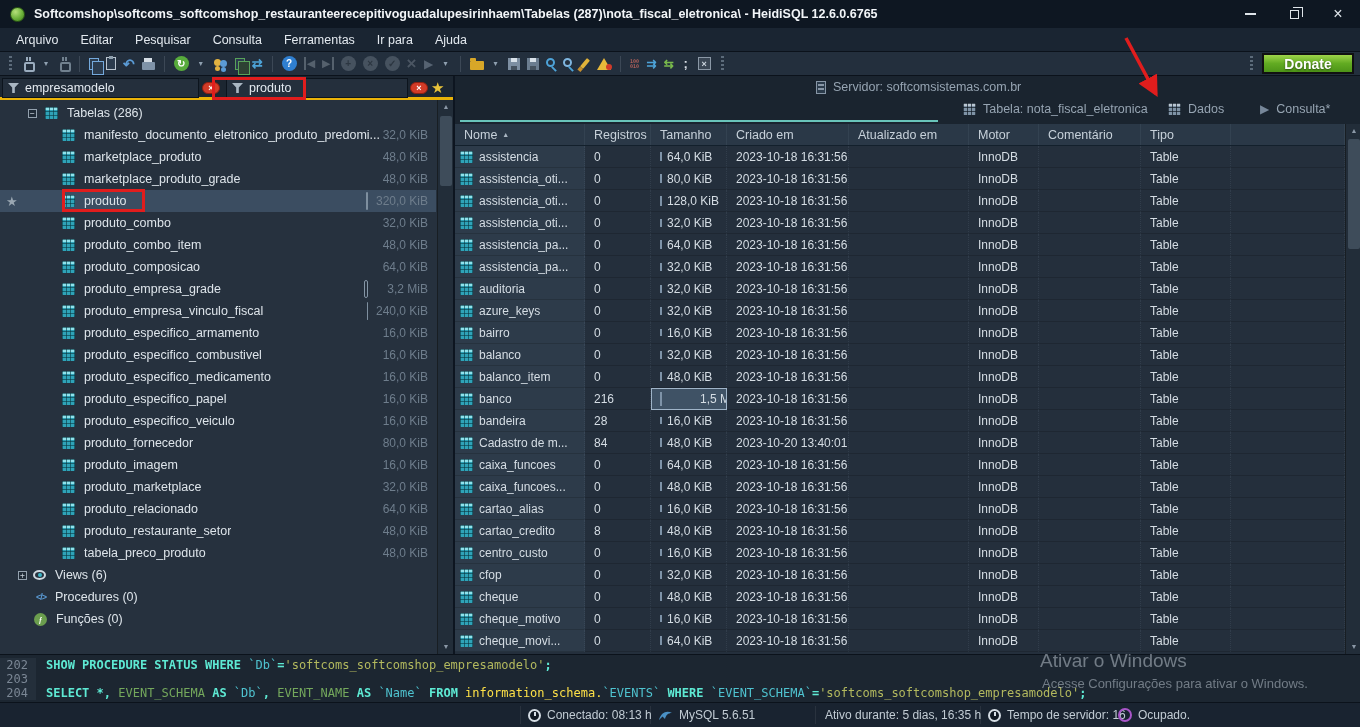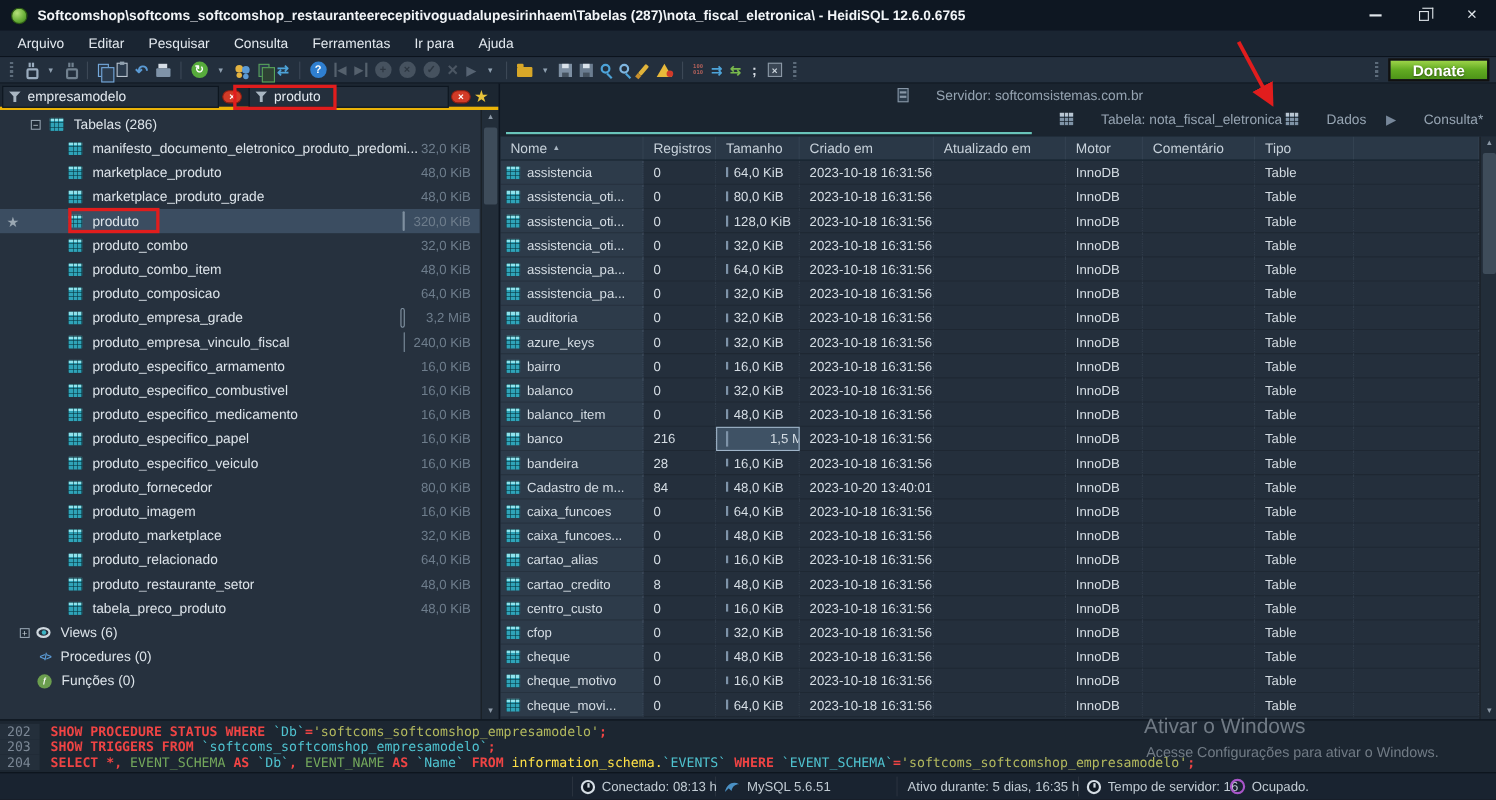--- a/index.html
+++ b/index.html
@@ -96,21 +96,21 @@
   .ic-eye::after { content:''; position:absolute; left:3px; top:1px; width:4px; height:4px; border-radius:50%; background:#3cb5c6; }
   .ic-code { color:#5b9bd5; font-size:9px; font-weight:bold; margin-left:36px; flex:none; letter-spacing:-1px; }
   .ic-fn { width:13px; height:13px; border-radius:50%; background:#6b9e4e; color:#fff; font-size:7px; font-weight:bold; display:inline-flex; align-items:center; justify-content:center; margin-left:34px; flex:none; }
   .gutter-star { position:absolute; left:6px; color:#9aa7b2; font-size:13px; }
   .vscroll { position:absolute; right:0; top:0; bottom:0; width:16px; background:#222d39; border-left:1px solid #1118 ; }
   .vs-arrow { position:absolute; left:0; width:16px; height:14px; color:#8b98a6; font-size:7px; text-align:center; line-height:14px; }
   .vs-thumb { position:absolute; left:2px; width:12px; background:#3e4c5a; border-radius:2px; }
 
   
   .tabs-area { height:48px; position:relative; background:#1a242f; flex:none; }
-  .tab { position:absolute; display:flex; align-items:flex-start; gap:25px; color:#96a4b2; font-size:12.5px; }
+  .tab { position:absolute; display:flex; align-items:center; gap:7px; color:#96a4b2; font-size:12.5px; }
   .tab.active { color:#e8eef3; }
   .tab-underline { position:absolute; left:5px; top:44px; width:478px; height:2px; background:#69c4ba; }
   .ic-server { width:10px; height:13px; border:1px solid #8796a6; background:#2b3짐b; position:relative; flex:none; background:#2b3b4b; }
   .ic-server::before { content:''; position:absolute; left:1px; top:2px; right:1px; height:2px; background:#8796a6; }
   .ic-server::after { content:''; position:absolute; left:1px; top:6px; right:1px; height:2px; background:#8796a6; }
   .mini-grid { width:13px; height:12px; flex:none; border-radius:1px;
     background:repeating-linear-gradient(90deg, rgba(15,25,35,.7) 0 1px, transparent 1px 4px),
                repeating-linear-gradient(rgba(15,25,35,.7) 0 1px, transparent 1px 4px),
                linear-gradient(#b9c6d2 0 3px, #7f93a6 3px); }
   .ic-play { color:#77879a; font-size:12px; flex:none; }
@@ -125,21 +125,21 @@
   .gcell { display:flex; align-items:center; padding-left:9px; color:#d5dde4; font-size:12px; border-right:1px dotted rgba(140,160,180,.12); border-bottom:1px solid rgba(0,0,0,.15); overflow:hidden; white-space:nowrap; }
   .c-name { background:#2d3b4a; padding-left:5px; gap:6px; }
   .szbar { width:2px; background:#7e93a8; margin-right:5px; flex:none; }
   .gcell.selcell { background:#3f5265; outline:1px solid #9fb4c8; outline-offset:-1px;gap:33px; }
 
   
   .sqllog { height:48px; background:#1c2631; display:flex; flex-direction:column; padding-top:3px; position:relative; border-top:1px solid #0b121b; }
   .sline { display:flex; height:14px; font:12px/14px "DejaVu Sans Mono", monospace; white-space:pre; }
   .snum { width:36px; flex:none; background:#242f3b; color:#7b8795; text-align:right; padding-right:8px; }
   .scode { padding-left:10px; overflow:hidden; }
-  .kw { color:#ef4444; font-weight:bold; }
+  .kw { color:#5eead4; font-weight:bold; }
   .id { color:#4fc3d0; }
   .str { color:#b3b95e; }
   .fn { color:#74a85c; }
   .schema { color:#fde047; }
 
   
   .statusbar { height:25px; background:#192330; border-top:1px solid #0b121b; position:relative; font-size:12px; color:#c2ccd4; }
   .sb-item { position:absolute; top:0; height:100%; display:flex; align-items:center; gap:6px; }
   .sb-div { position:absolute; top:3px; bottom:3px; width:1px; background:rgba(255,255,255,.07); }
   .ic-clock { width:13px; height:13px; border-radius:50%; background:#0f1822; border:2px solid #d5dde4; position:relative; flex:none; }
@@ -902,21 +902,21 @@
           <span class="vs-arrow" style="top:0">▲</span>
           <span class="vs-thumb" style="top:15px;height:110px"></span>
           <span class="vs-arrow" style="bottom:0">▼</span>
         </div>
       </div>
     </div>
   </div>
 
   <div class="sqllog">
       <div class="sline"><span class="snum">202</span><span class="scode"><span class="kw">SHOW PROCEDURE STATUS WHERE </span><span class="id">`Db`</span><span class="kw">=</span><span class="str">'softcoms_softcomshop_empresamodelo'</span><span class="kw">;</span></span></div>
-      <div class="sline"><span class="snum">203</span><span class="scode"><span class="kw">SHOW TRIGGERS FROM </span><span class="id">`softcoms_softcomshop_empresamodelo`</span><span class="kw">;</span></span></div>
+      <div class="sline"><span class="snum">203</span></div>
       <div class="sline"><span class="snum">204</span><span class="scode"><span class="kw">SELECT *, </span><span class="fn">EVENT_SCHEMA</span><span class="kw"> AS </span><span class="id">`Db`</span><span class="kw">, </span><span class="fn">EVENT_NAME</span><span class="kw"> AS </span><span class="id">`Name`</span><span class="kw"> FROM </span><span class="schema">information_schema.</span><span class="id">`EVENTS`</span><span class="kw"> WHERE </span><span class="id">`EVENT_SCHEMA`</span><span class="kw">=</span><span class="str">'softcoms_softcomshop_empresamodelo'</span><span class="kw">;</span></span></div>
     </div>
 
   <div class="statusbar">
     <span class="sb-div" style="left:520px"></span>
     <span class="sb-div" style="left:650px"></span>
     <span class="sb-div" style="left:815px"></span>
     <span class="sb-div" style="left:980px"></span>
     <div class="sb-item" style="left:528px">
       <span class="ic-clock"></span>

